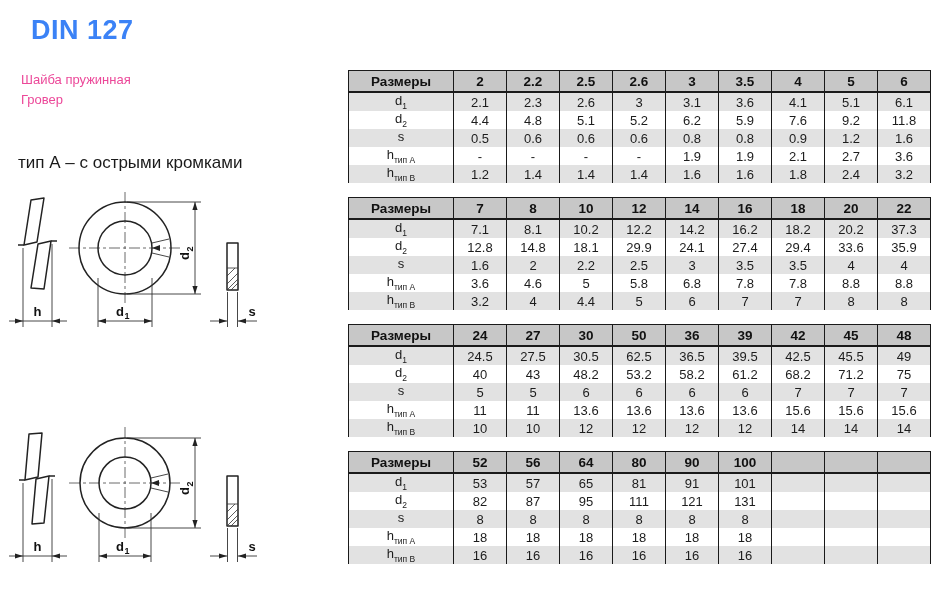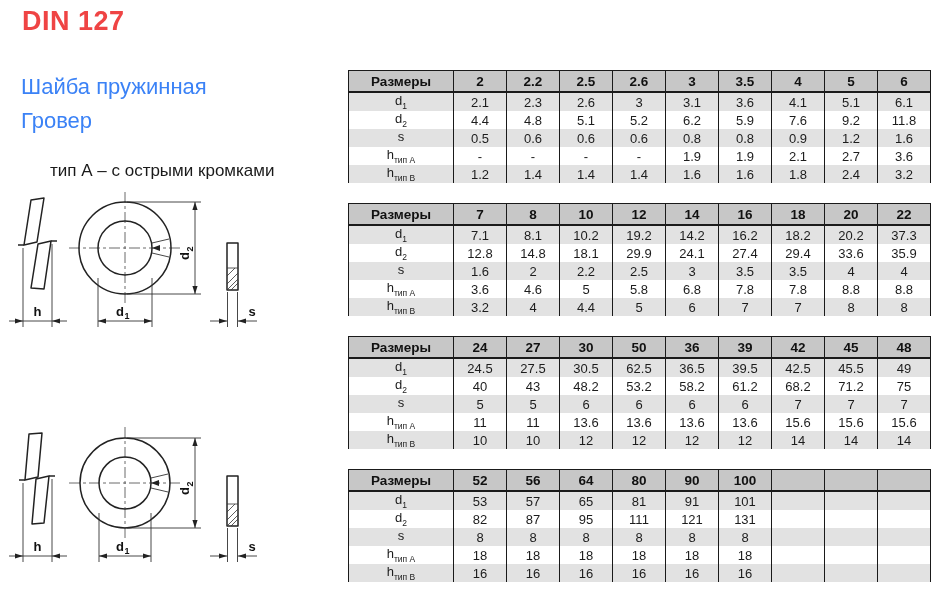--- a/index.html
+++ b/index.html
@@ -2,46 +2,46 @@
 <html style="--header-bg: #c7c7c7; --stripe-bg: #e2e2e2;"><head>
 <meta charset="utf-8">
 <style>
   html,body { margin:0; padding:0; background:#fff; }
   .canvas {
     position:relative; width:935px; height:589px; background:#ffffff;
     font-family:"Liberation Sans", sans-serif; color:#1c1c1c; overflow:hidden;
   }
   
   .page-title {
-    position:absolute; left:22px; top:6px; margin:0;
-    font-size:27px; font-weight:bold; letter-spacing:0.5px; color:#ef4444;
+    position:absolute; left:22px; top:6px; margin:9px;
+    font-size:27px; font-weight:bold; letter-spacing:0.5px; color:#3b82f6;
   }
   .subtitle {
     position:absolute; left:21px; top:70px;
-    font-size:22px; line-height:1.55; white-space:pre-line; color:#3b82f6;
+    font-size:13px; line-height:1.55; white-space:pre-line; color:#ec4899;
   }
   .type-label {
     position:absolute; left:18px; font-size:17px; color:#1a1a1a;
   }
-  .type-a { top:161px;margin-left:32px; }
+  .type-a { top:153px; }
   .type-b { top:390px; }
   .drawing { position:absolute; left:5px; width:275px; height:150px; }
   .drawing-a { top:188px; }
   .drawing-b { top:423px; }
   .drawing .shape { fill:none; stroke:#222; stroke-width:1.5; stroke-linejoin:round; }
   .drawing .thin  { fill:none; stroke:#333; stroke-width:0.9; }
   .drawing .cline { fill:none; stroke:#444; stroke-width:0.8; stroke-dasharray:11 3 3 3; }
   .drawing .arrow { fill:#222; stroke:none; }
   .drawing .hatch { stroke:#333; stroke-width:0.8; }
   .drawing .dimlabel { font:bold 13px "Liberation Sans", sans-serif; fill:#111; }
   .drawing .dimsub   { font:bold 9px  "Liberation Sans", sans-serif; fill:#111; }
   
   .tables-col {
     position:absolute; left:348px; top:70px; width:583px;
-    display:flex; flex-direction:column; gap:20px;
+    display:flex; flex-direction:column; gap:14px;
   }
   table.dim-table {
     border-collapse:collapse; table-layout:fixed; width:583px;
     border-left:1px solid #1a1a1a; border-right:1px solid #1a1a1a;
     font-size:13px;
   }
   table.dim-table col.label-col { width:105px; }
   table.dim-table th, table.dim-table td {
     border-left:1px solid #1a1a1a; text-align:center; padding:0 2px;
     overflow:hidden; white-space:nowrap;
@@ -313,21 +313,21 @@
             <th>20</th>
             <th>22</th>
           </tr>
         </thead>
         <tbody>
           <tr>
             <td class="rowlabel"><span>d</span><sub>1</sub></td>
             <td>7.1</td>
             <td>8.1</td>
             <td>10.2</td>
-            <td>19.2</td>
+            <td>12.2</td>
             <td>14.2</td>
             <td>16.2</td>
             <td>18.2</td>
             <td>20.2</td>
             <td>37.3</td>
           </tr>
           <tr>
             <td class="rowlabel"><span>d</span><sub>2</sub></td>
             <td>12.8</td>
             <td>14.8</td>

